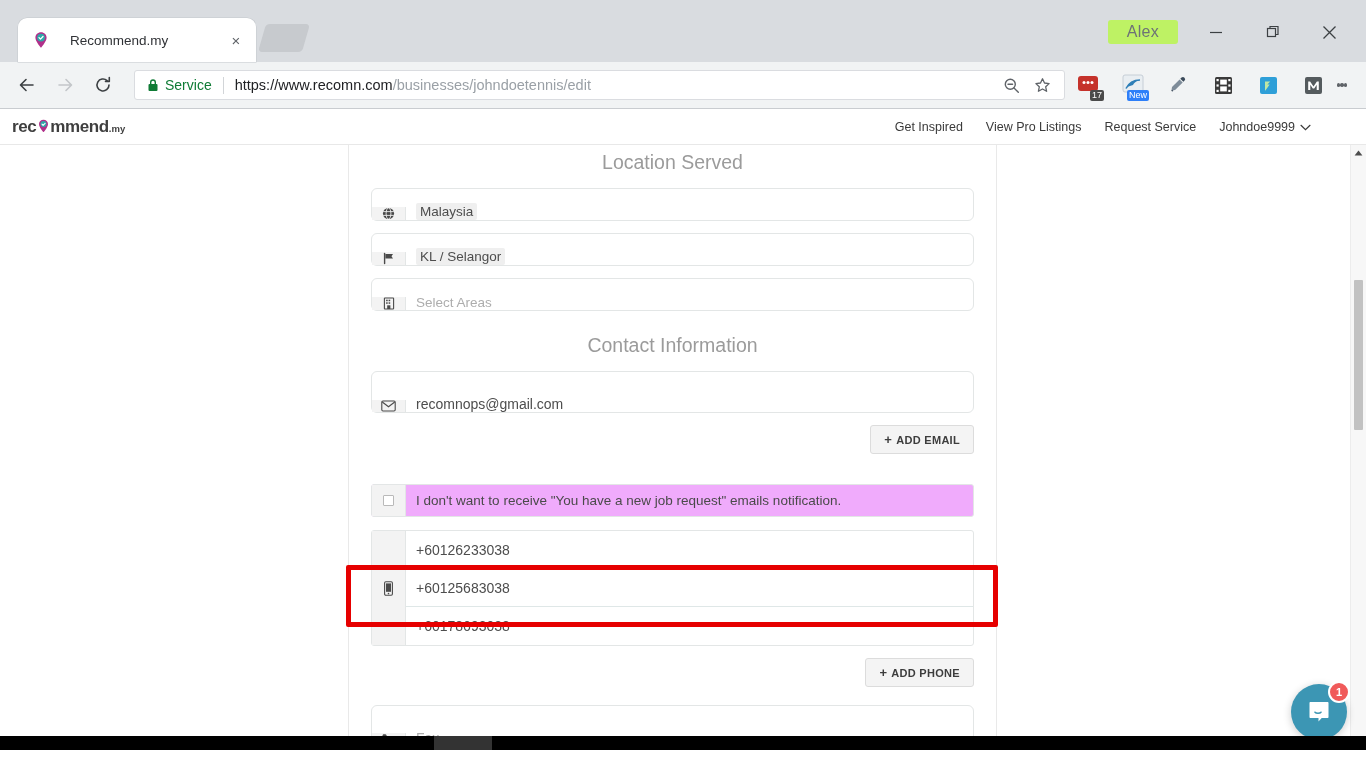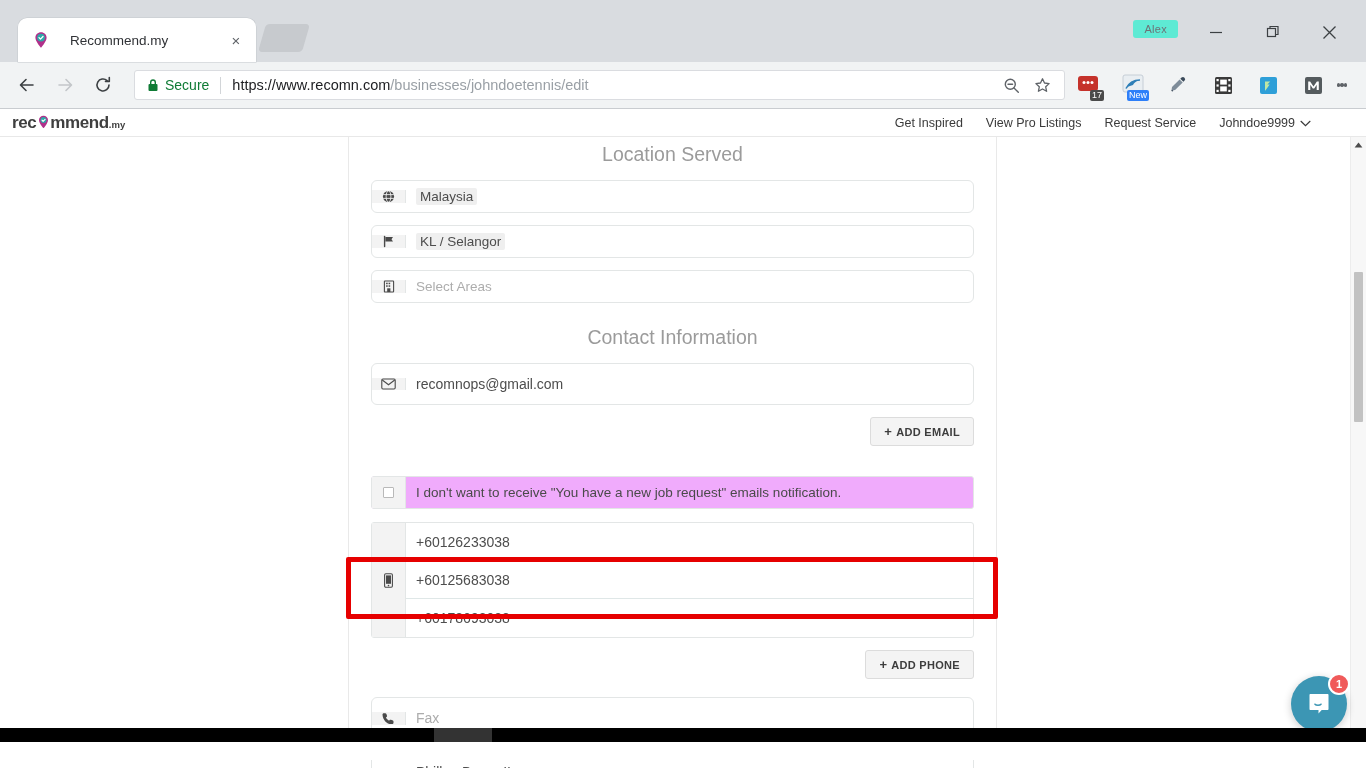--- a/index.html
+++ b/index.html
@@ -39,22 +39,22 @@
     color:#5f6368; font-size: 15px; line-height:1;
   }
   .tab-ghost {
     position:absolute; left: 262px; top: 24px;
     width: 44px; height: 28px; background:#c7cace;
     border-radius: 4px;
     transform: skewX(-16deg);
   }
   .profile-chip {
     position:absolute; right: 188px; top: 20px;
-    background: #5eead4; color:#6d7276;
-    font-size: 11px; padding: 3px 11px; border-radius: 3px;
+    background: #bef264; color:#6d7276;
+    font-size: 16px; padding: 3px 19px; border-radius: 3px;
     letter-spacing: .3px;
   }
   .wbtn {
     position:absolute; top: 16px; width: 46px; height: 32px;
     display:flex; align-items:center; justify-content:center;
     color:#3c4043;
   }
   .wbtn-min { right: 127px; }
   .wbtn-max { right: 70px; }
   .wbtn-close { right: 14px; }
@@ -107,21 +107,21 @@
 
   
   .viewport {
     position: relative;
     height: calc(768px - 62px - 47px);
     background:#fff; overflow:hidden;
   }
 
   
   .sitehead {
-    height: 28px; border-bottom: 1px solid #e8e8e8;
+    height: 36px; border-bottom: 1px solid #e8e8e8;
     display:flex; align-items:center;
     padding: 0 55px 0 12px; background:#fff;
   }
   .logo {
     font-size: 17px; font-weight:700; color:#3f3f3f;
     letter-spacing:-.4px; display:flex; align-items:baseline;
   }
   .logo .pin { display:inline-block; width:13px; height:13px; position:relative; transform:translateY(1px); margin:0 .5px; }
   .logo small { font-size:9.5px; font-weight:700; color:#3f3f3f; letter-spacing:0; }
   .sitenav { margin-left:auto; display:flex; align-items:center; gap: 23px; }
@@ -142,21 +142,21 @@
     position:absolute; left: 349px; width: 647px; top:0; bottom:0;
     padding: 0 22px;
   }
   .sec-title {
     text-align:center; font-size: 19.5px; color:#9b9b9b;
     font-weight: 400; padding: 6px 0 14px;
   }
   .sec-title.second { padding-top: 11px; }
 
   .field {
-    display:flex; align-items:center;
+    display:flex; align-items:flex-end;
     border: 1px solid #e3e6e6; border-radius:6px;
     background:#fff; margin-bottom: 12px; height: 33px;
   }
   .field .pfx {
     width: 34px; flex:0 0 34px;
     background:#f3f3f3; border-right:1px solid #e3e6e6;
     display:flex; align-items:center; justify-content:center;
     color:#4a4a4a;
   }
   .field .val {
@@ -325,21 +325,21 @@
       </svg>
     </div>
 
     <div class="omnibox">
       <span class="lock">
         <svg width="12" height="14" viewBox="0 0 12 14">
           <rect x="1.5" y="6" width="9" height="7" rx="1" fill="#0f7b35"></rect>
           <path d="M3.7 6V4.3a2.3 2.3 0 0 1 4.6 0V6" fill="none" stroke="#0f7b35" stroke-width="1.4"></path>
         </svg>
       </span>
-      <span class="secure-txt">Secure</span>
+      <span class="secure-txt">Service</span>
       <span class="om-sep"></span>
       <span class="url"><b>https://www.recomn.com</b><span>/businesses/johndoetennis/edit</span></span>
       <span class="om-icon">
         <svg width="17" height="17" viewBox="0 0 17 17">
           <circle cx="7.3" cy="7.3" r="5" fill="none" stroke="#5f6368" stroke-width="1.4"></circle>
           <path d="M11 11l4.3 4.3M5 7.3h4.6" stroke="#5f6368" stroke-width="1.4" stroke-linecap="round"></path>
         </svg>
       </span>
       <span class="om-icon">
         <svg width="17" height="17" viewBox="0 0 17 17">

